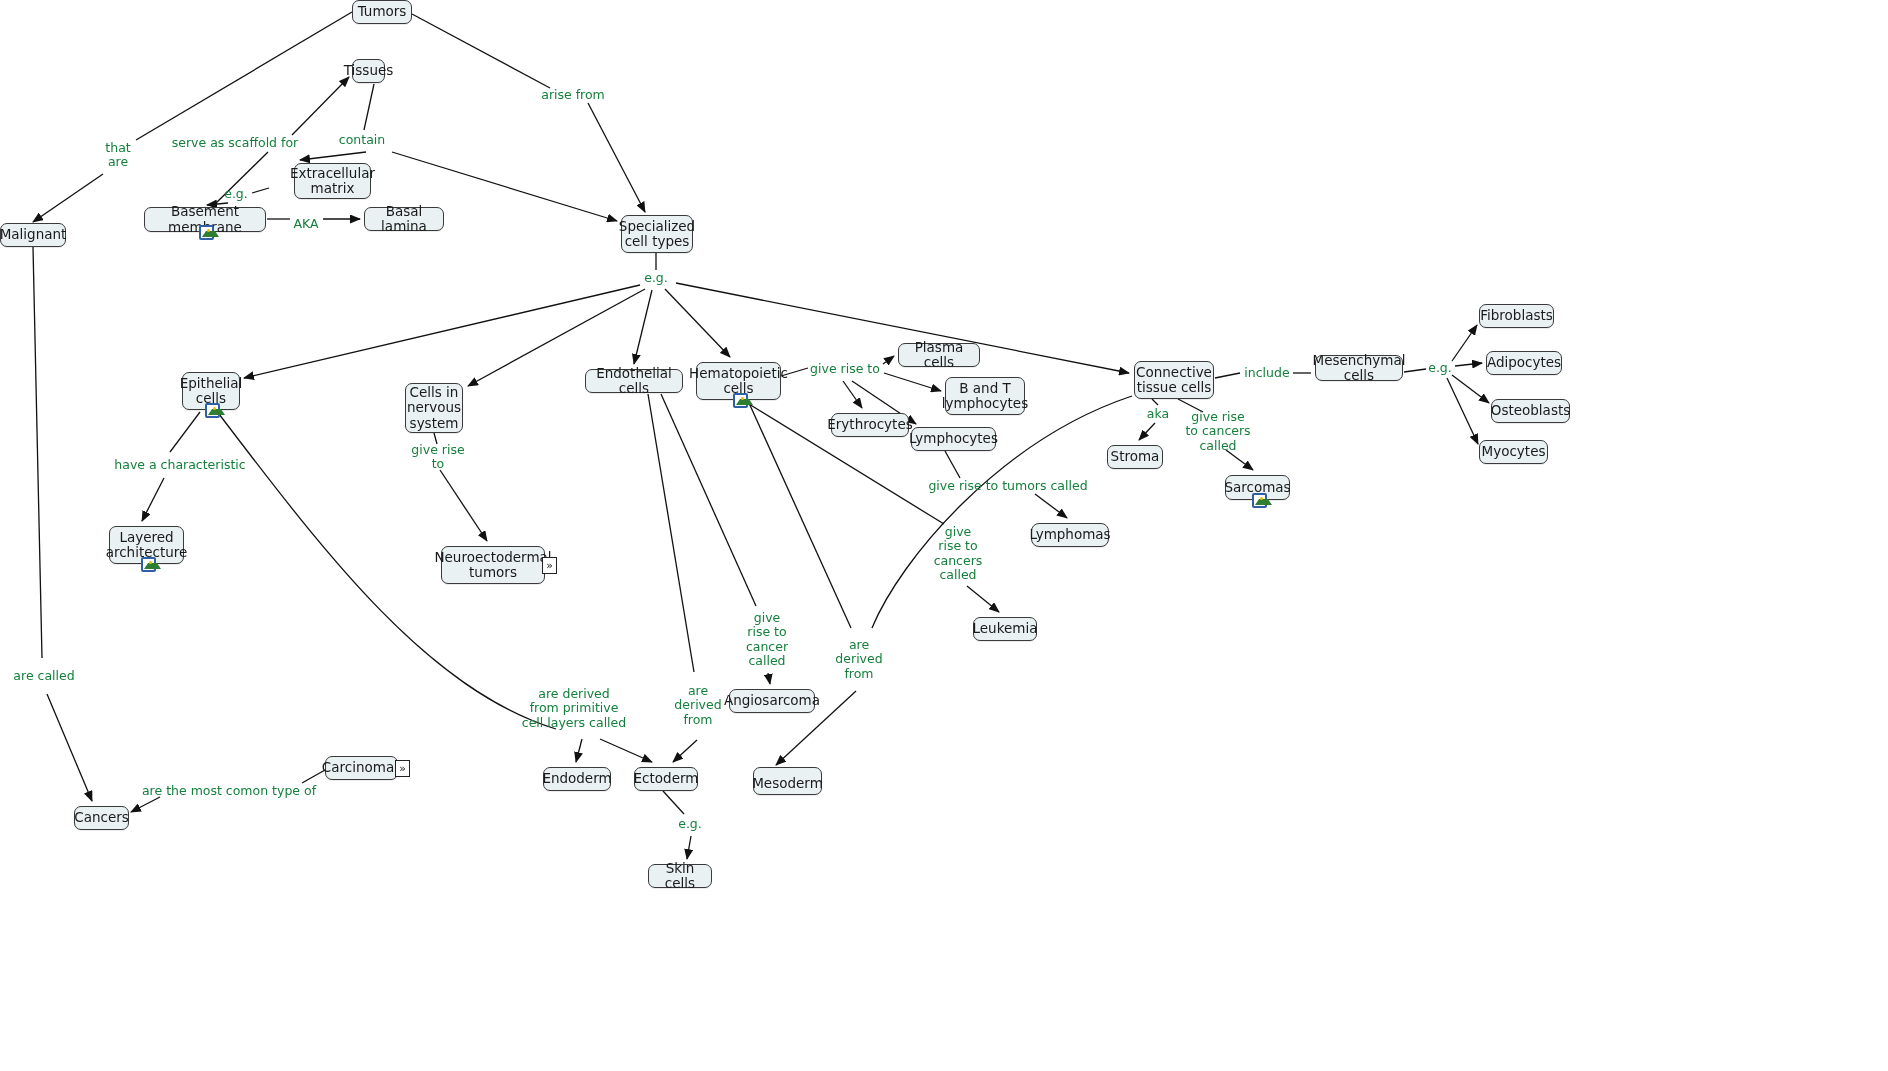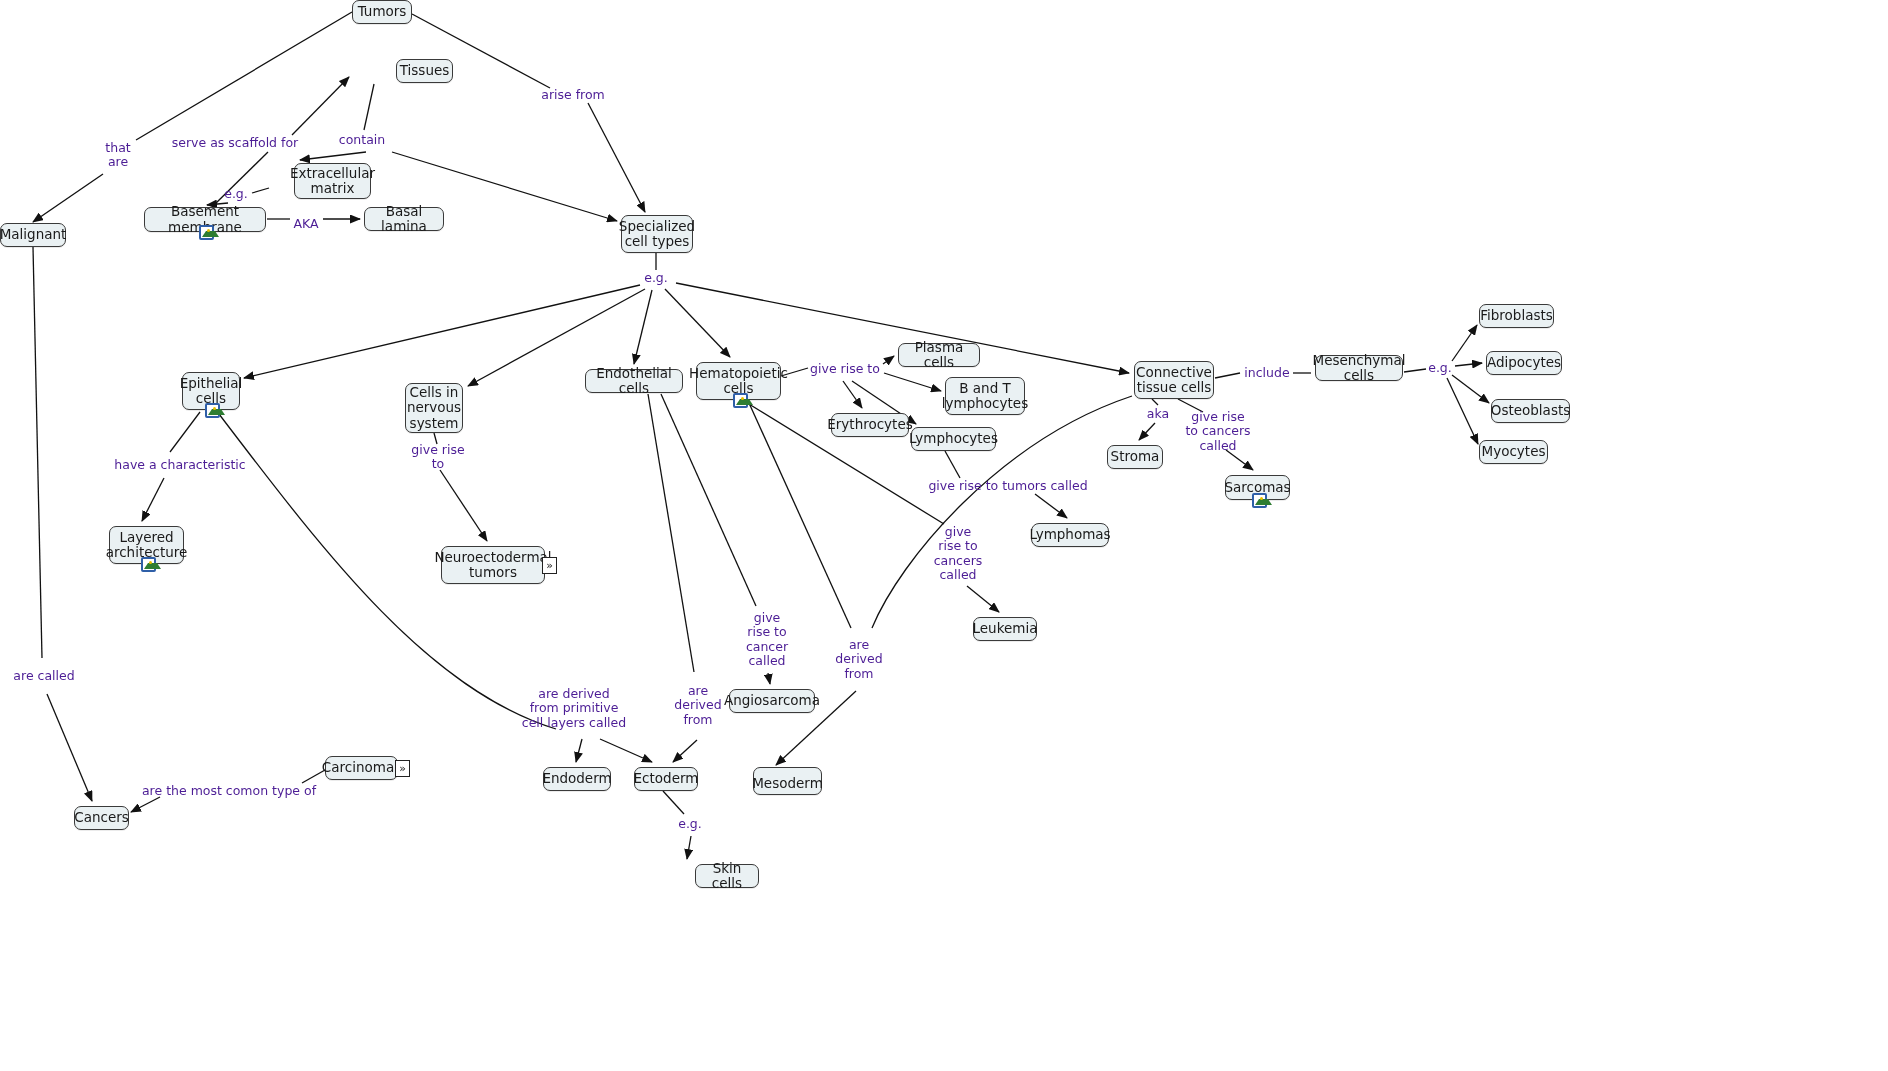--- a/index.html
+++ b/index.html
@@ -42,21 +42,21 @@
     display: flex;
     align-items: center;
     justify-content: center;
     padding: 3px 7px;
     white-space: pre-line;
     box-shadow: 0 1px 0 rgba(0,0,0,0.08);
     cursor: pointer;
   }
   .edge-label {
     position: absolute;
-    color: #4c1d95;
+    color: #15803d;
     font-size: 12.5px;
     line-height: 1.14;
     text-align: center;
     white-space: pre-line;
     background: transparent;
     transform: translate(-50%, -50%);
     pointer-events: auto;
   }
   
   .res-badge {
@@ -203,21 +203,21 @@
       <path d="M582,739 L576,762" marker-end="url(#ah)"></path>
       <path d="M600,739 L652,762" marker-end="url(#ah)"></path>
 
       <path d="M663,791 L684,814"></path>
       <path d="M691,836 L687,859" marker-end="url(#ah)"></path>
     </g>
   </svg>
 
   <div id="nodes">
       <div class="node" style="left: 352px; top: 0px; width: 60px; height: 24px;"><span>Tumors</span></div>
-      <div class="node" style="left: 352px; top: 59px; width: 57px; height: 24px; margin-left: 44px;"><span>Tissues</span></div>
+      <div class="node" style="left: 352px; top: 59px; width: 33px; height: 24px;"><span>Tissues</span></div>
       <div class="node" style="left: 0px; top: 223px; width: 66px; height: 24px;"><span>Malignant</span></div>
       <div class="node" style="left: 269px; top: 163px; width: 77px; height: 36px; margin-left: 25px;"><span>Extracellular
 matrix</span></div>
       <div class="node" style="left: 144px; top: 207px; width: 122px; height: 25px;"><span>Basement membrane</span><span class="res-badge" style="left: 54px; top: 17px;"></span></div>
       <div class="node" style="left: 364px; top: 207px; width: 80px; height: 24px;"><span>Basal lamina</span></div>
       <div class="node" style="left: 621px; top: 215px; width: 72px; height: 38px;"><span>Specialized
 cell types</span></div>
       <div class="node" style="left: 182px; top: 372px; width: 58px; height: 38px;"><span>Epithelial
 cells</span><span class="res-badge" style="left: 22px; top: 30px;"></span></div>
       <div class="node" style="left: 405px; top: 383px; width: 58px; height: 50px;"><span>Cells in
@@ -246,21 +246,21 @@
       <div class="node" style="left: 109px; top: 526px; width: 75px; height: 38px;"><span>Layered
 architecture</span><span class="res-badge" style="left: 30.5px; top: 30px;"></span></div>
       <div class="node" style="left: 441px; top: 546px; width: 104px; height: 38px;"><span>Neuroectodermal
 tumors</span><span class="list-badge" style="left: 100px; top: 10px;">»</span></div>
       <div class="node" style="left: 729px; top: 689px; width: 86px; height: 24px;"><span>Angiosarcoma</span></div>
       <div class="node" style="left: 325px; top: 756px; width: 73px; height: 24px;"><span>Carcinomas</span><span class="list-badge" style="left: 69px; top: 3px;">»</span></div>
       <div class="node" style="left: 74px; top: 806px; width: 55px; height: 24px;"><span>Cancers</span></div>
       <div class="node" style="left: 543px; top: 767px; width: 68px; height: 24px;"><span>Endoderm</span></div>
       <div class="node" style="left: 634px; top: 767px; width: 64px; height: 24px;"><span>Ectoderm</span></div>
       <div class="node" style="left: 753px; top: 767px; width: 69px; height: 28px; align-items: flex-end;"><span>Mesoderm</span></div>
-      <div class="node" style="left: 695px; top: 864px; width: 64px; height: 24px;"><span>Skin cells</span></div>
+      <div class="node" style="left: 648px; top: 864px; width: 64px; height: 24px;"><span>Skin cells</span></div>
     </div>
   <div id="labels">
       <div class="edge-label" style="left: 118px; top: 155px;">that
 are</div>
       <div class="edge-label" style="left: 235px; top: 143px;">serve as scaffold for</div>
       <div class="edge-label" style="left: 362px; top: 140px; text-align: right;">contain</div>
       <div class="edge-label" style="left: 573px; top: 95px;">arise from</div>
       <div class="edge-label" style="left: 236px; top: 194px;">e.g.</div>
       <div class="edge-label" style="left: 306px; top: 224px;">AKA</div>
       <div class="edge-label" style="left: 656px; top: 278px;">e.g.</div>

